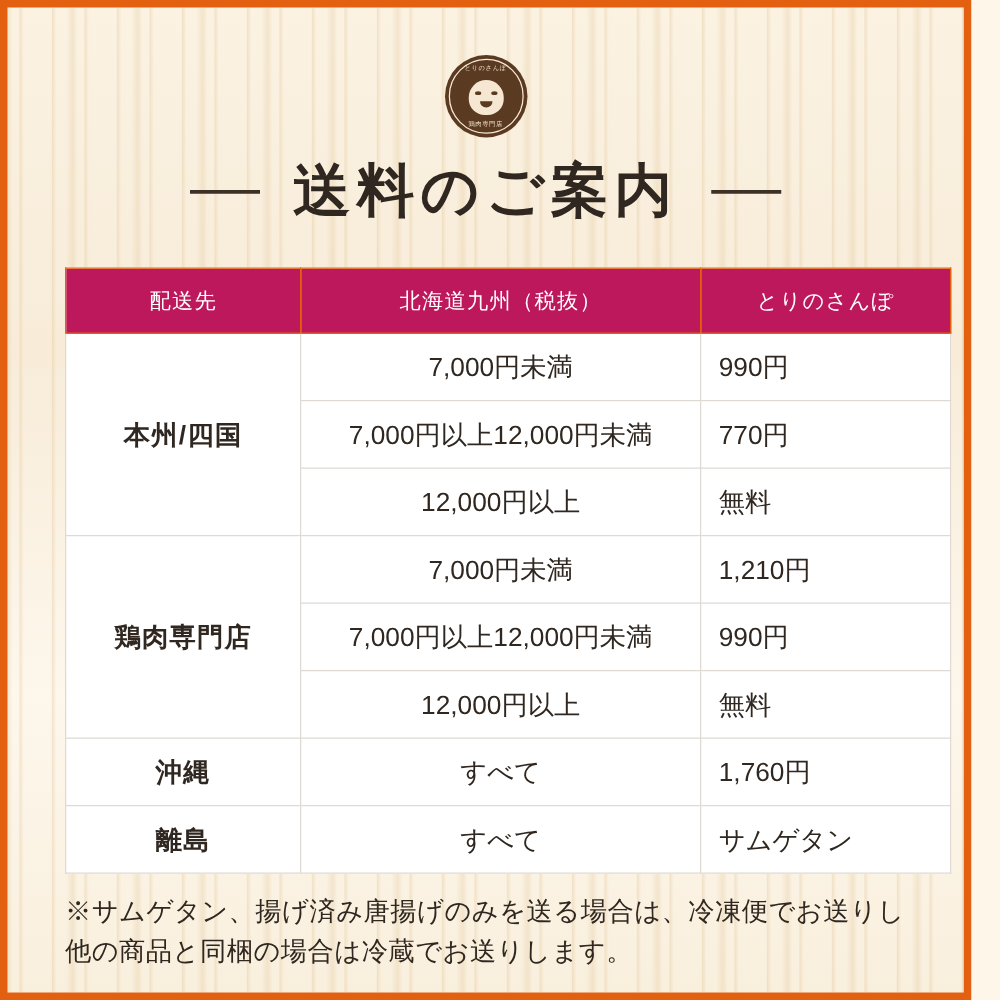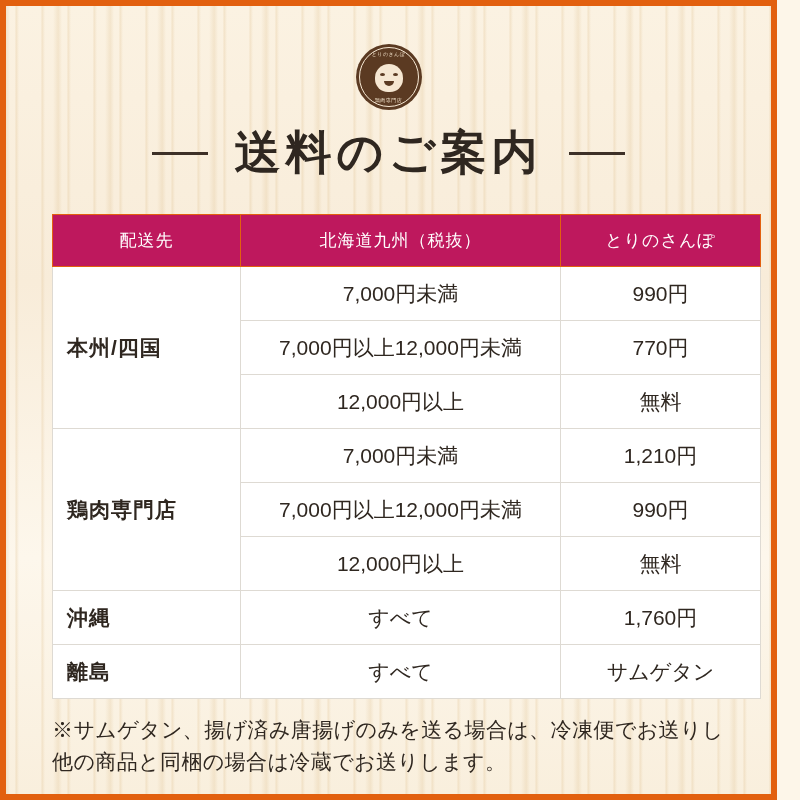--- a/index.html
+++ b/index.html
@@ -156,27 +156,27 @@
   .col-amount { width: 320px; }
   .col-fee { width: 200px; }
 
   table.fee td {
     font-size: 21px;
     color: #2f2720;
     height: 54px;
     padding: 0 14px;
   }
   td.dest {
-    text-align: left;
+    text-align: center;
     font-weight: bold;
     font-size: 22px;
     letter-spacing: 1px;
   }
   td.amount { text-align: center; }
-  td.fee-val { text-align: center; }
+  td.fee-val { text-align: left; }
 
   
   .note {
     margin-top: 15px;
     font-size: 21px;
     line-height: 1.5;
     color: #2f2720;
     letter-spacing: 0.4px;
   }
 </style>

